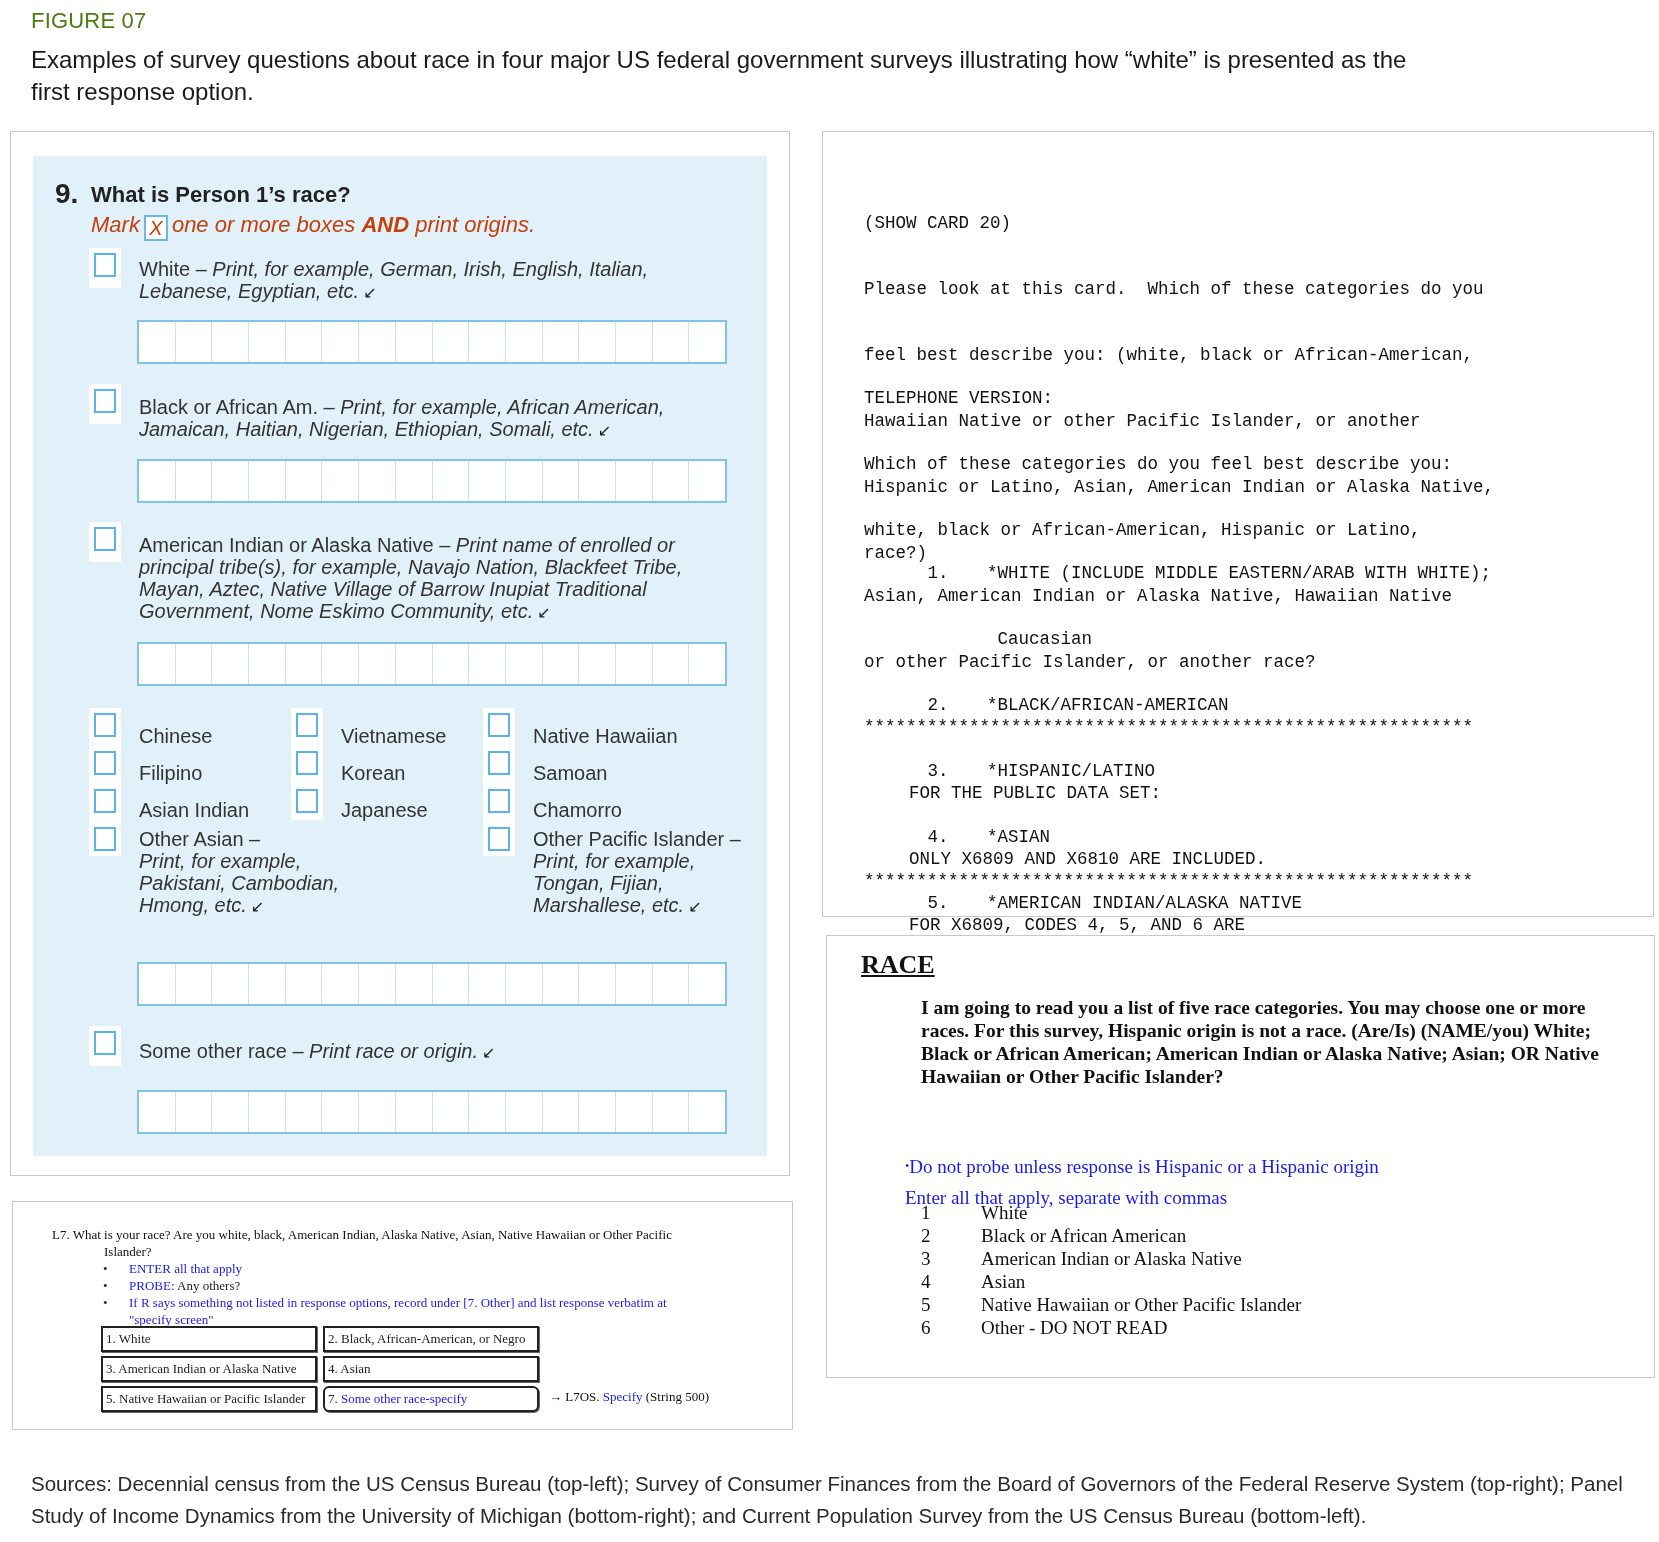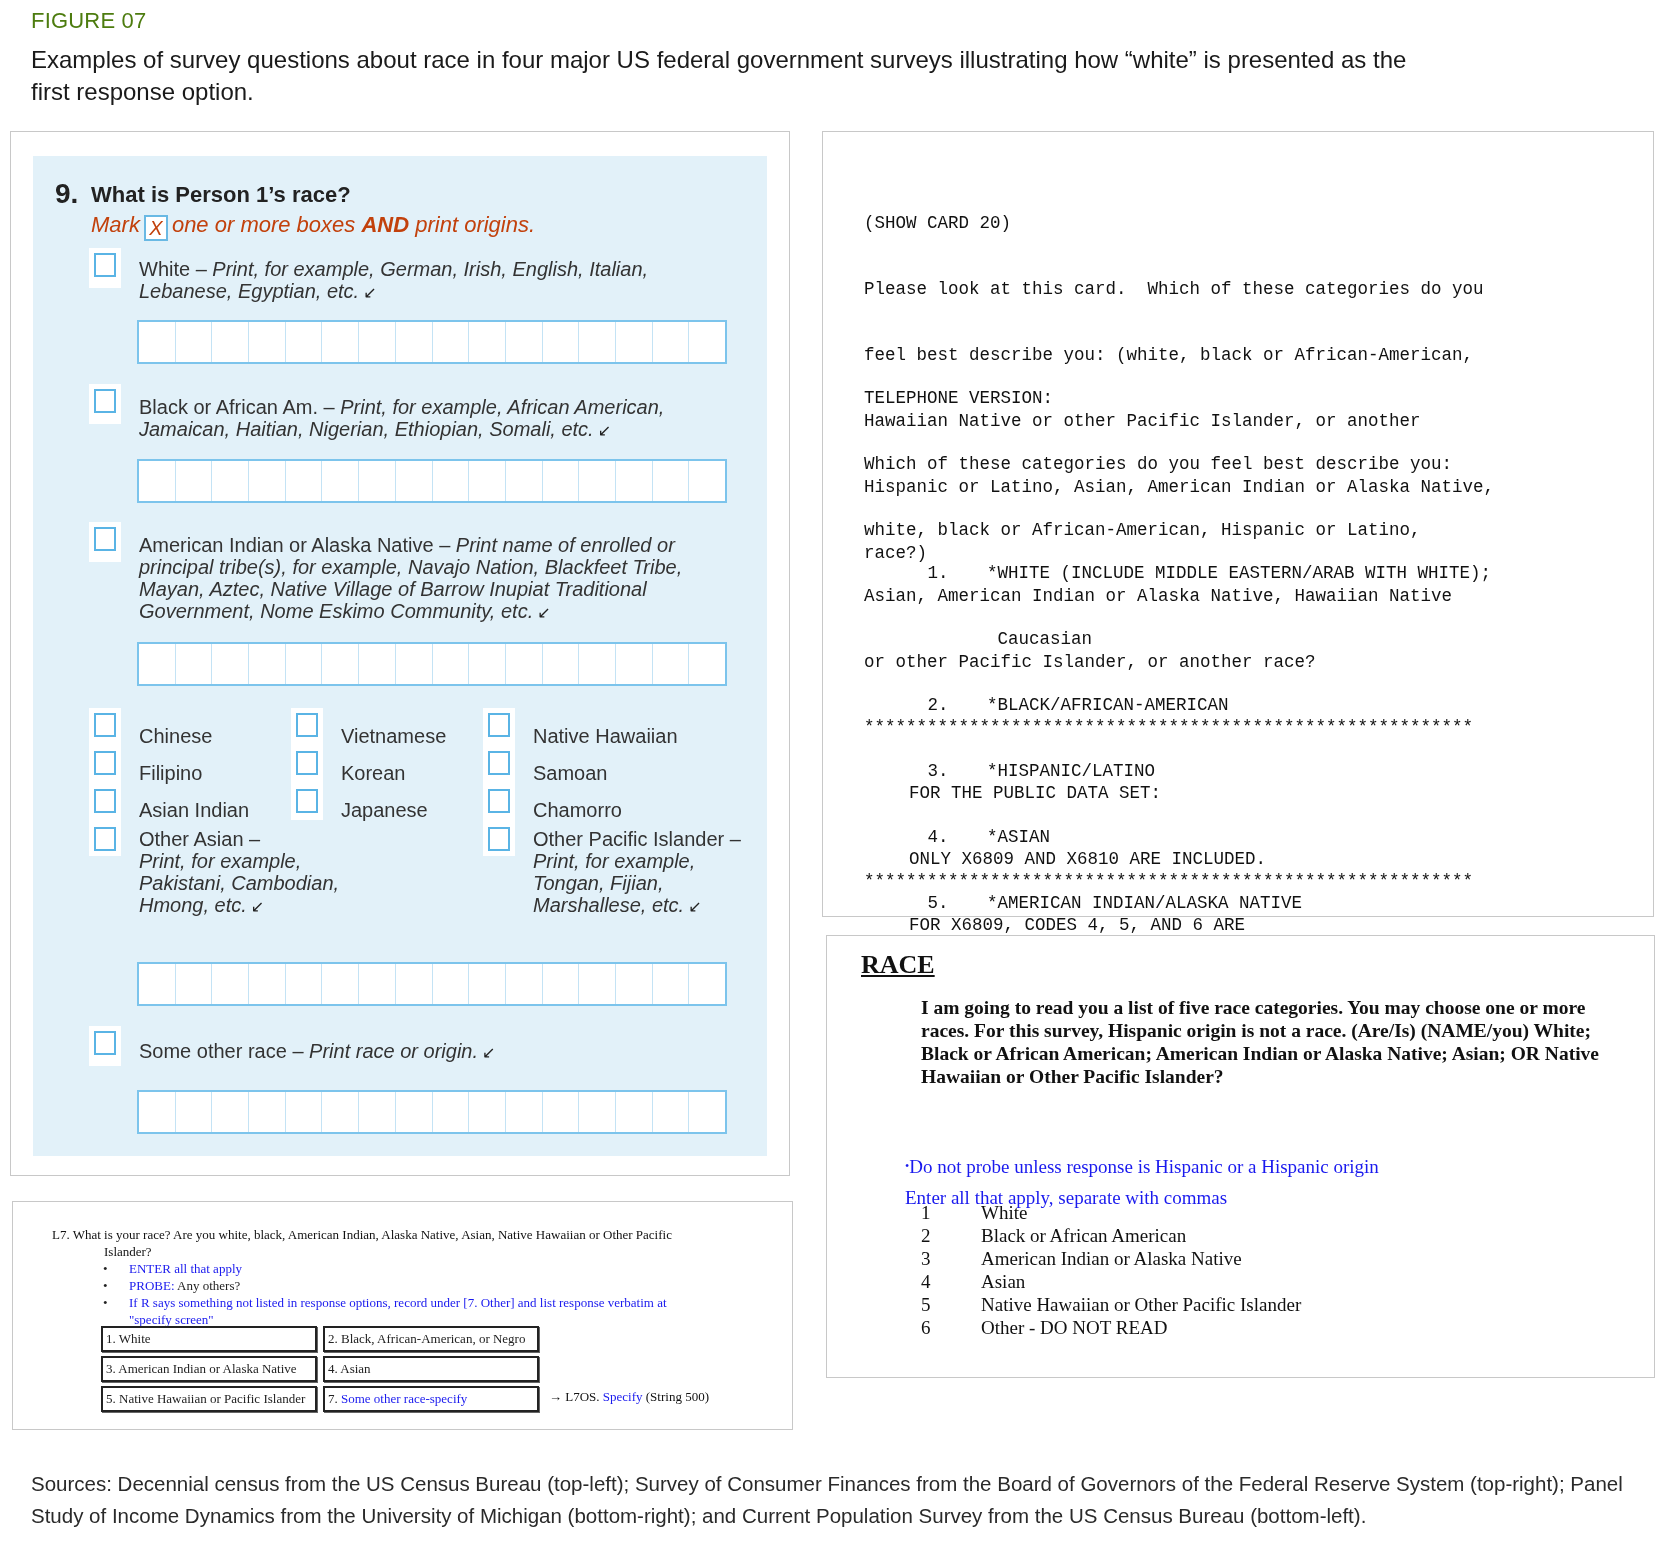--- a/index.html
+++ b/index.html
@@ -302,19 +302,19 @@
     <div><span style="display:inline-block;width:26px;">•</span><span class="blue">ENTER all that apply</span><span></span></div>
     <div><span style="display:inline-block;width:26px;">•</span><span class="blue">PROBE:</span><span> Any others?</span></div>
     <div><span style="display:inline-block;width:26px;">•</span><span class="blue">If R says something not listed in response options, record under [7. Other] and list response verbatim at</span></div>
     <div class="blue" style="padding-left:26px;">"specify screen"</div>
   </div>
   <div class="abs cps-box" style="left:88px; top:124px; width:216px;">1. White</div>
   <div class="abs cps-box" style="left:310px; top:124px; width:216px;">2. Black, African-American, or Negro</div>
   <div class="abs cps-box" style="left:88px; top:154px; width:216px;">3. American Indian or Alaska Native</div>
   <div class="abs cps-box" style="left:310px; top:154px; width:216px;">4. Asian</div>
   <div class="abs cps-box" style="left:88px; top:184px; width:216px;">5. Native Hawaiian or Pacific Islander</div>
-  <div class="abs cps-box" style="left:310px; top:184px; width:216px;"><span>7. </span><span class="blue">Some other race-specify</span></div>
+  <div class="abs cps-box" style="left:310px; top:184px; width:216px;border-radius:6px;"><span>7. </span><span class="blue">Some other race-specify</span></div>
   <div class="abs serif" style="left:536px; top:187px; font-size:13px; color:#111; white-space:nowrap;">
     <span>→ L7OS. </span><span class="blue">Specify</span><span> (String 500)</span>
   </div>
 </div>
 
 <div class="abs sources">Sources: Decennial census from the US Census Bureau (top-left); Survey of Consumer Finances from the Board of Governors of the Federal Reserve System (top-right); Panel Study of Income Dynamics from the University of Michigan (bottom-right); and Current Population Survey from the US Census Bureau (bottom-left).</div>
 
 </body></html>

